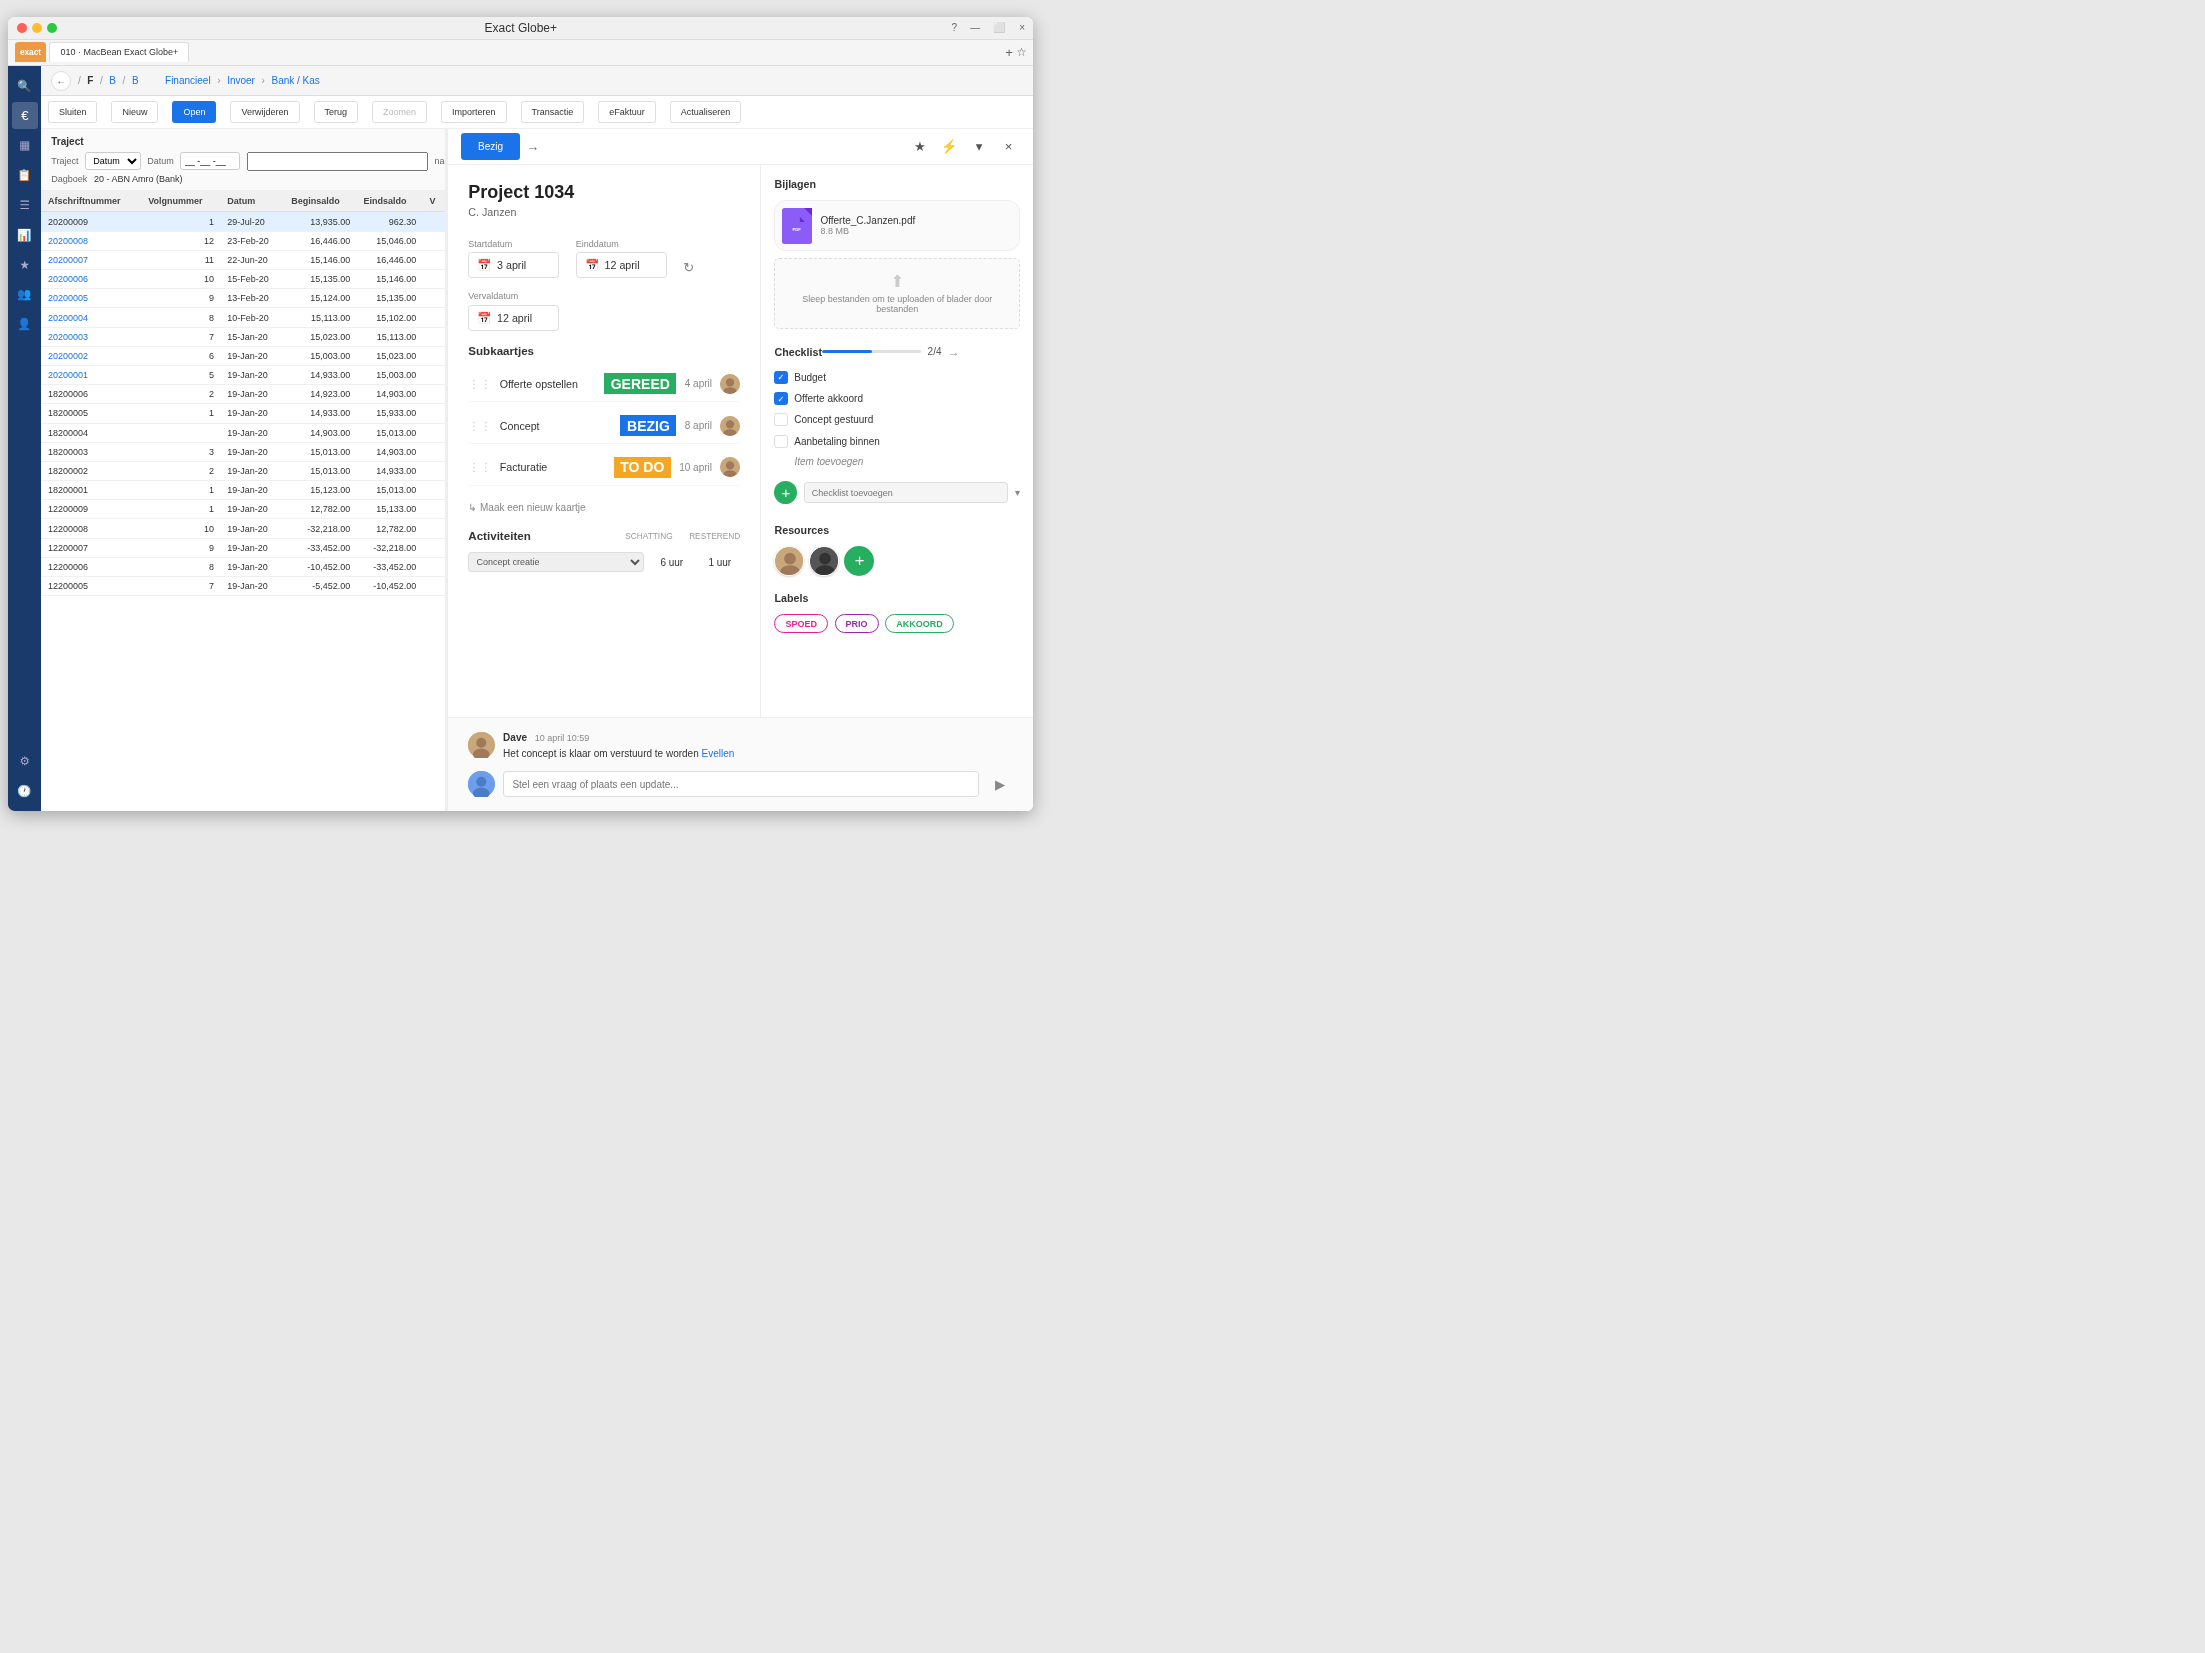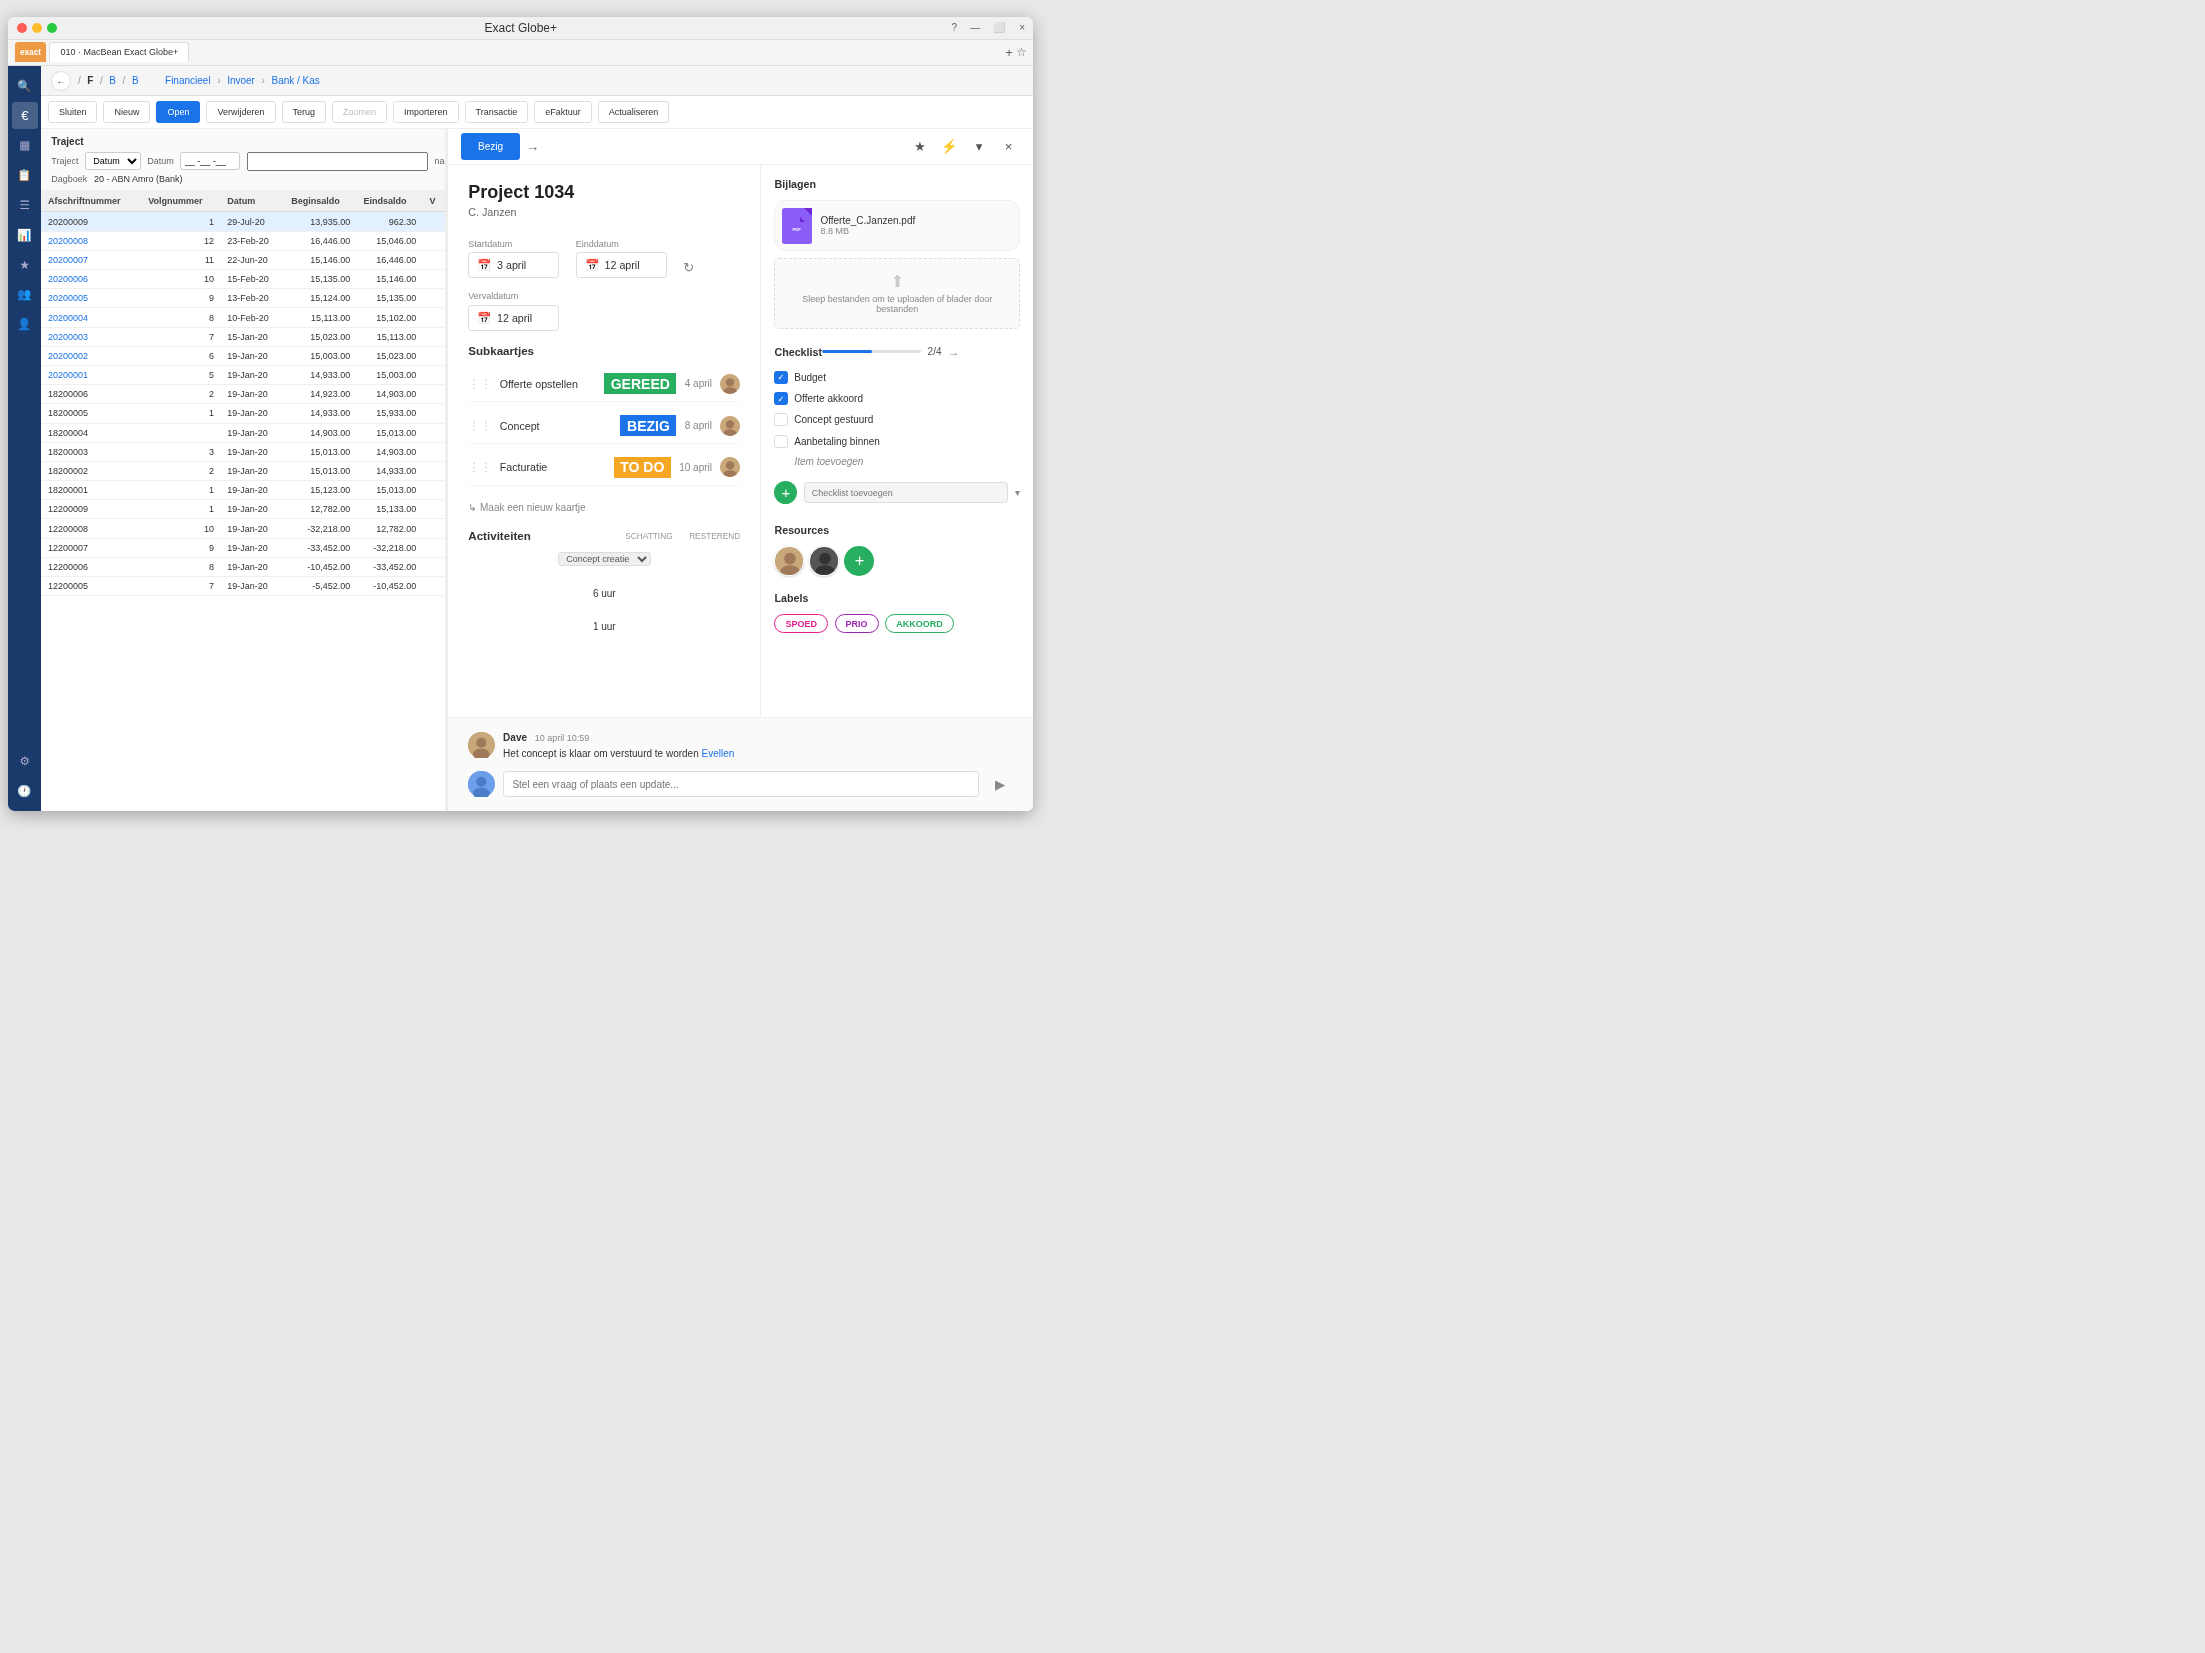--- a/index.html
+++ b/index.html
@@ -28,21 +28,21 @@
 
     
     .sidebar-icons { width: 33px; background: #1a3a6b; display: flex; flex-direction: column; align-items: center; padding: 6.6px 0; gap: 3.3px; }
     .sidebar-icon { width: 26.5px; height: 26.5px; display: flex; align-items: center; justify-content: center; color: #aac; border-radius: 3.3px; cursor: pointer; font-size: 11.6px; }
     .sidebar-icon.active { background: rgba(255,255,255,0.2); color: #fff; }
 
     
     .content { flex: 1; display: flex; flex-direction: column; overflow: hidden; background: #fff; }
 
     
-    .toolbar { height: 33px; background: #fff; border-bottom: 0.8px solid #eee; display: flex; align-items: center; padding: 0 6.6px; gap: 6px; }
+    .toolbar { height: 33px; background: #fff; border-bottom: 0.8px solid #eee; display: flex; align-items: center; padding: 0 6.6px; gap: 14px; }
     .toolbar-btn { height: 21.5px; padding: 0 10px; border: 0.8px solid #ddd; border-radius: 2.5px; background: #fff; font-size: 9px; cursor: pointer; color: #333; }
     .toolbar-btn.primary { background: #1a73e8; color: #fff; border-color: #1a73e8; }
     .toolbar-btn:disabled { color: #bbb; cursor: default; }
 
     
     .nav-bar { height: 30px; background: #f5f5f5; border-bottom: 0.8px solid #ddd; display: flex; align-items: center; padding: 0 10px; gap: 6.6px; }
     .nav-back { width: 20px; height: 20px; border-radius: 50%; background: #fff; border: 0.8px solid #ddd; display: flex; align-items: center; justify-content: center; cursor: pointer; color: #555; font-size: 10px; }
     .nav-slash { color: #999; }
     .nav-item { color: #1a73e8; cursor: pointer; font-size: 10px; }
     .nav-item.bold { font-weight: bold; color: #333; cursor: pointer; }
@@ -110,21 +110,21 @@
     .status-gereed { background: #27ae60; }
     .status-bezig { background: #1a73e8; }
     .status-todo { background: #f5a623; color: #fff; }
     .subcard-date { font-size: 10px; color: #888; }
     .subcard-avatar { width: 20px; height: 20px; border-radius: 50%; background: #c8a87a; display: flex; align-items: center; justify-content: center; overflow: hidden; }
     .new-card-link { color: #888; font-size: 10px; cursor: pointer; padding: 3.3px 0; display: flex; align-items: center; gap: 3.3px; }
 
     
     .activiteiten-header { display: flex; justify-content: space-between; align-items: center; margin-bottom: 6.6px; }
     .activiteiten-cols { font-size: 8.3px; color: #999; display: flex; gap: 16.5px; }
-    .activiteit-row { display: flex; align-items: center; gap: 22px; padding: 3.3px 0; flex-direction: column; }
+    .activiteit-row { display: flex; align-items: center; gap: 7px; padding: 3.3px 0; }
     .activiteit-select { height: 20px; border: 0.8px solid #ddd; border-radius: 3.3px; font-size: 9px; padding: 0 3.3px; flex: 1; color: #555; }
     .activiteit-time { font-size: 10px; color: #333; width: 41px; text-align: center; }
 
     
     .comment-section { border-top: 0.8px solid #eee; padding: 13.2px 20px; background: #fafafa; }
     .comment-item { display: flex; gap: 8.3px; margin-bottom: 10px; }
     .comment-avatar { width: 26.5px; height: 26.5px; border-radius: 50%; background: #c8a87a; flex-shrink: 0; }
     .comment-body { flex: 1; }
     .comment-header { font-size: 10px; margin-bottom: 3.3px; }
     .comment-name { font-weight: bold; color: #333; }

